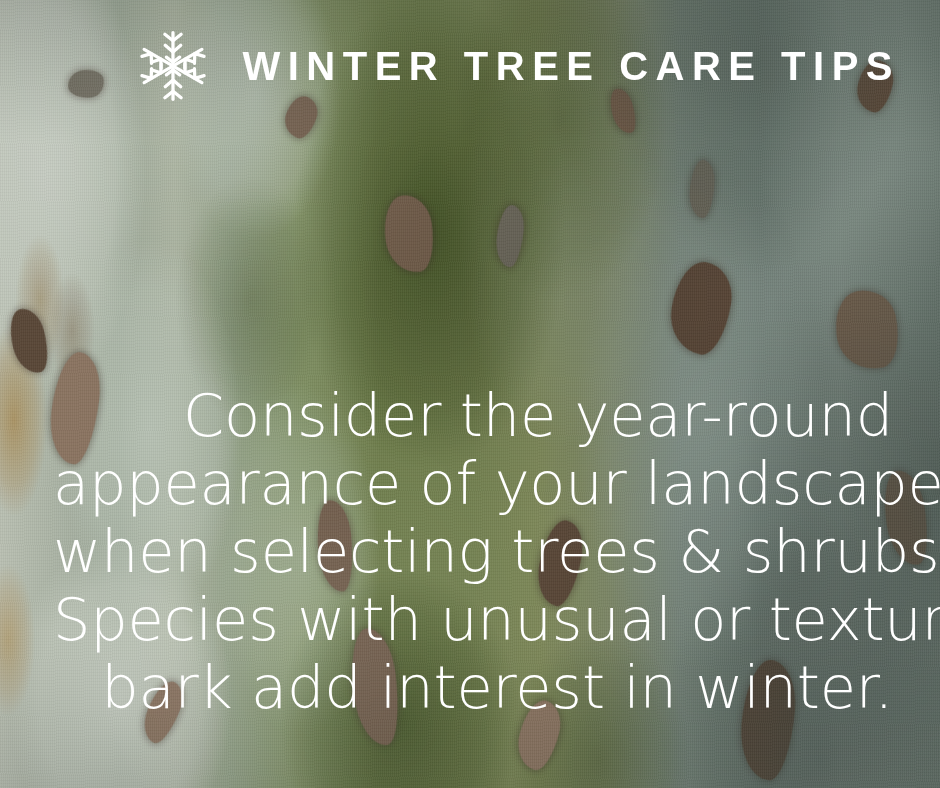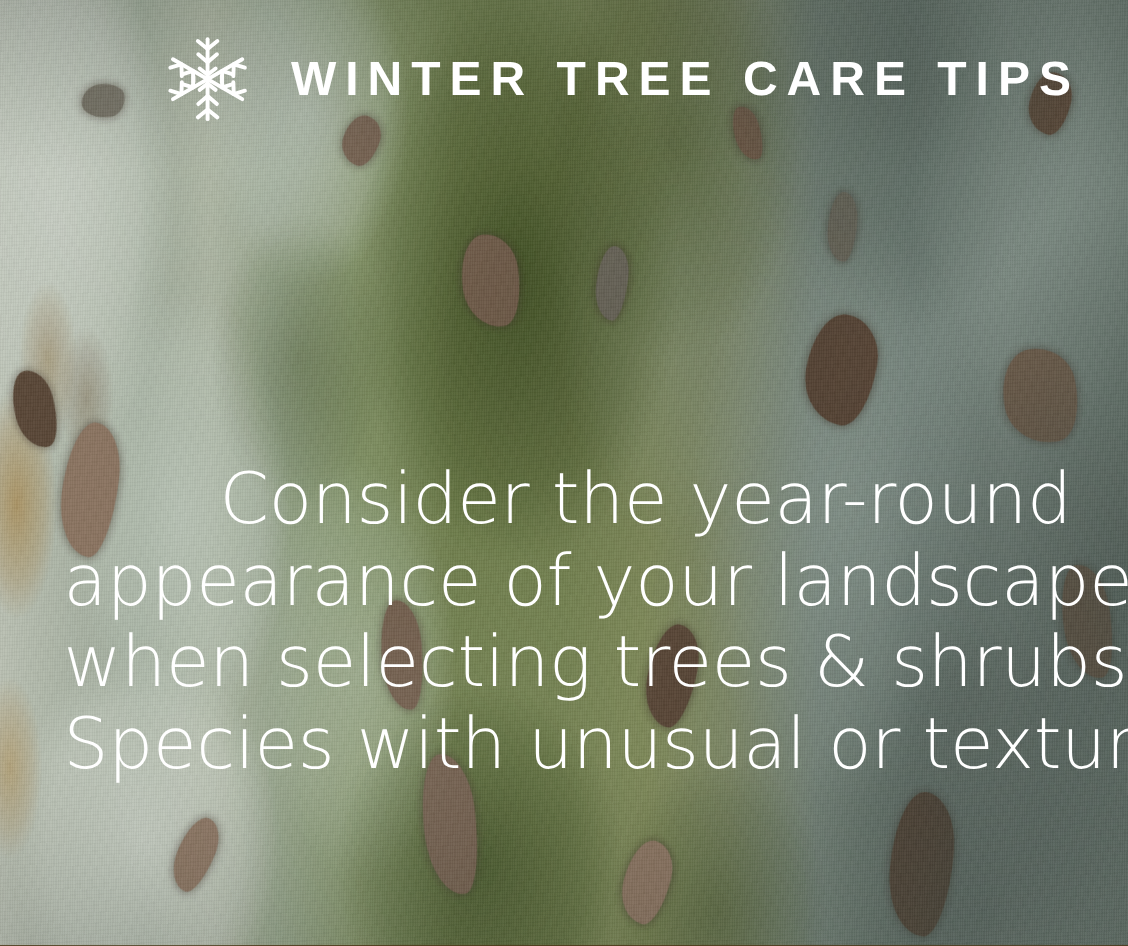--- a/index.html
+++ b/index.html
@@ -9,21 +9,21 @@
     width:940px; height:788px;
     background:#000;
     font-family:"Liberation Sans", sans-serif;
     overflow:hidden;
   }
 
   #canvas {
     position:relative;
     width:940px; height:788px;
     overflow:hidden;
-    background:#a16207;
+    background:#737373;
   }
 
   
   .bark-layer { position:absolute; inset:0; }
 
   
   #bark-base {
     background:
       linear-gradient(90deg,
         #b9bfb2 0px,
@@ -226,15 +226,16 @@
       <path d="M33.5 59.3 L34 47 M33.5 59.3 L21.5 55.5"></path>
     </svg>
     <div id="header-title">WINTER TREE CARE TIPS</div>
   </div>
 
   <div id="headline">
     <span class="line">Consider the year-round</span>
     <span class="line">appearance of your landscape</span>
     <span class="line">when selecting trees &amp; shrubs.</span>
     <span class="line">Species with unusual or textured</span>
+    <span class="line">bark add interest in winter.</span>
   </div>
 
 </div>
 
 </body></html>

